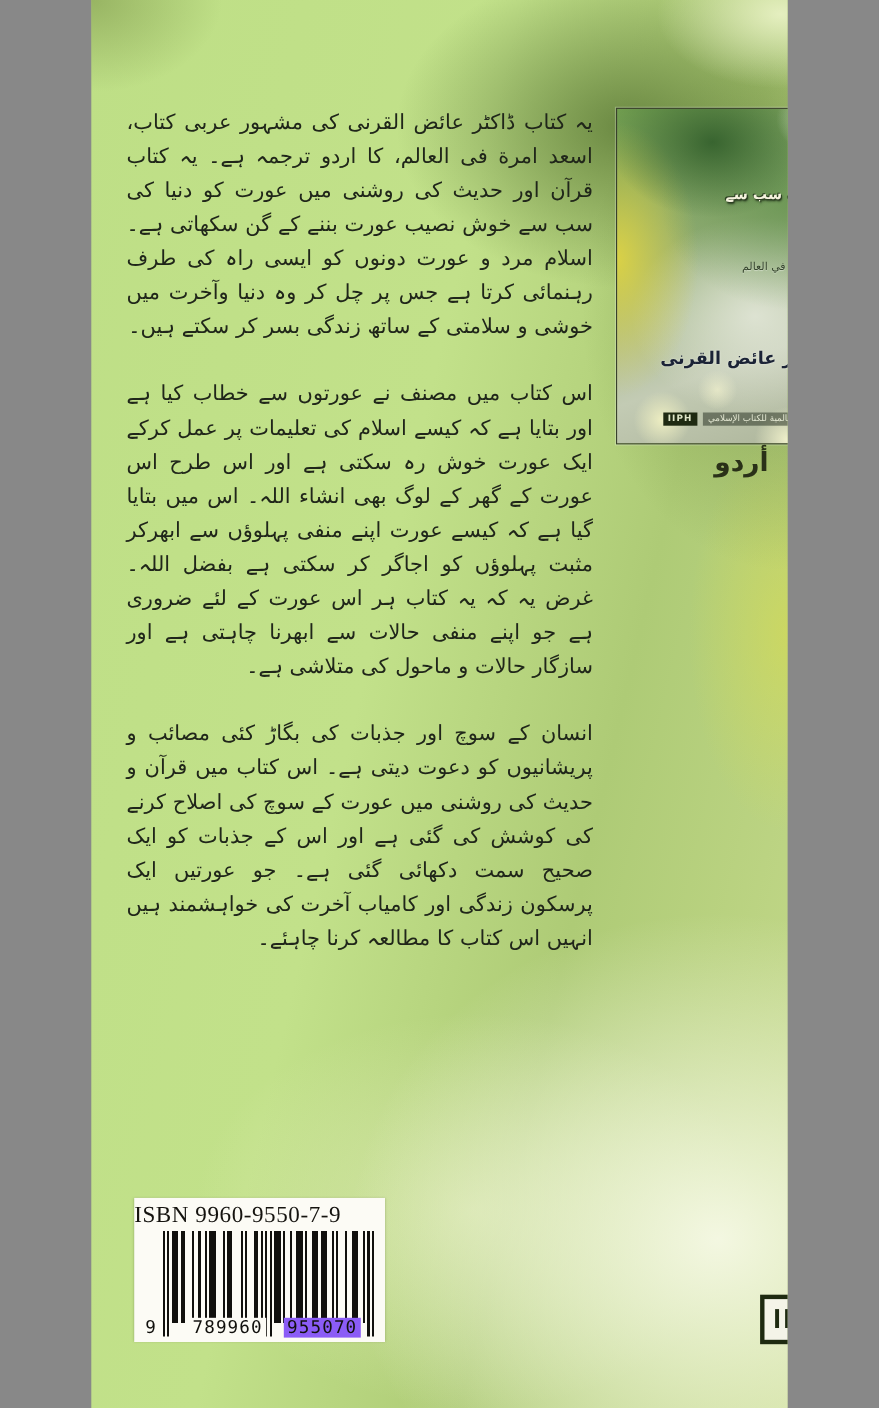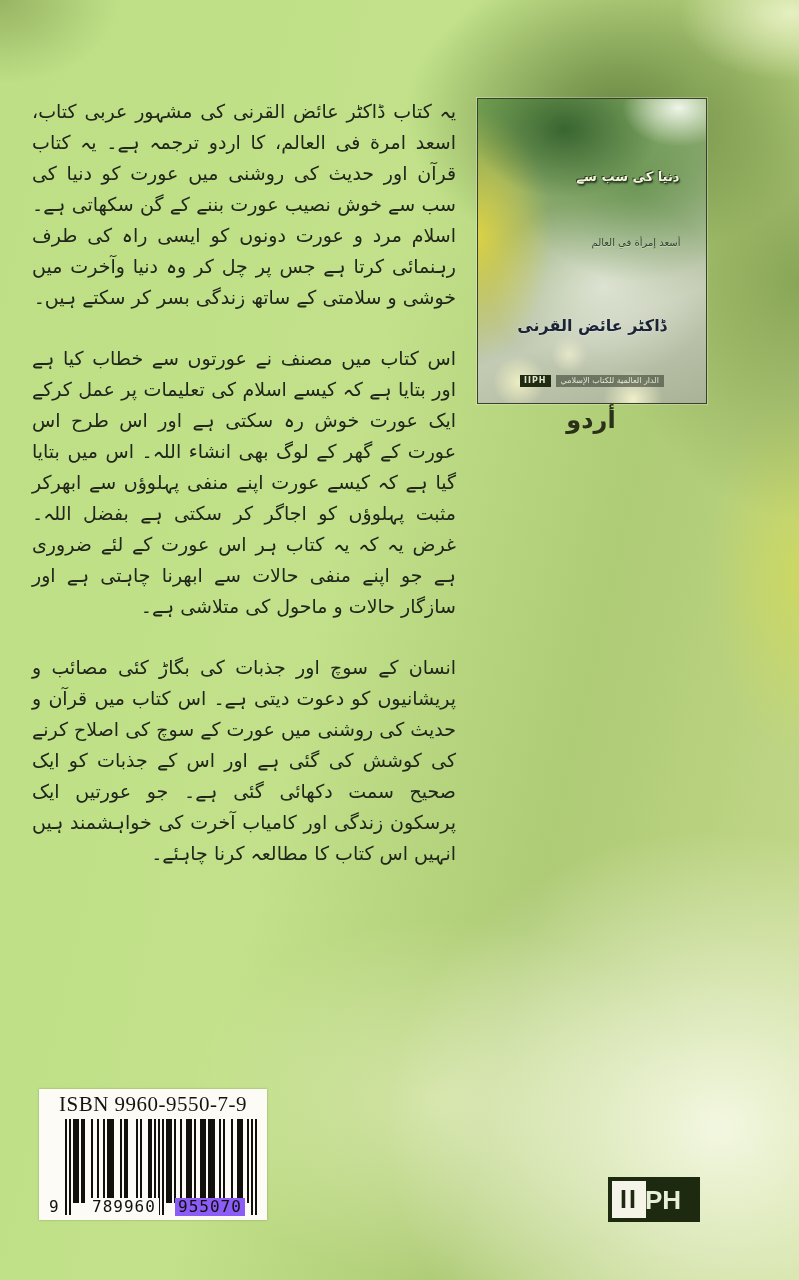--- a/index.html
+++ b/index.html
@@ -1,17 +1,17 @@
 <!DOCTYPE html>
 <html lang="en"><head>
 <meta charset="utf-8">
 <style>
   html,body{margin:0;padding:0;background:#888;}
   .page{
-    position:relative;width:799px;height:1280px;margin:0 auto;overflow:hidden;
+    position:relative;width:633px;height:1280px;margin:0 auto;overflow:hidden;
     font-family:"DejaVu Sans",sans-serif;
     background:
       radial-gradient(ellipse 170px 120px at 0% 0%, rgba(120,145,70,.55), rgba(120,145,70,0) 70%),
       radial-gradient(ellipse 150px 90px at 99% 1%, rgba(235,243,200,.9), rgba(235,243,200,0) 75%),
       radial-gradient(ellipse 300px 210px at 77% 9%, rgba(80,110,45,.75), rgba(80,110,45,0) 70%),
       radial-gradient(ellipse 260px 330px at 100% 22%, rgba(100,130,55,.55), rgba(100,130,55,0) 72%),
       radial-gradient(ellipse 120px 240px at 100% 45%, rgba(218,220,75,.55), rgba(218,220,75,0) 75%),
       radial-gradient(ellipse 430px 380px at 90% 88%, rgba(246,249,230,.95), rgba(246,249,230,0) 78%),
       radial-gradient(ellipse 340px 240px at 55% 86%, rgba(236,243,200,.55), rgba(236,243,200,0) 75%),
       linear-gradient(103deg,#bedf86 0%,#c2e18a 42%,#aecb76 68%,#c6da8c 100%);
@@ -63,21 +63,21 @@
   .lang-label{
     position:absolute;left:477px;top:406px;width:228px;text-align:center;
     direction:rtl;font-size:24px;font-weight:bold;color:#2a3118;
   }
   
   .isbn-panel{
     position:absolute;left:39px;top:1089px;width:228px;height:131px;
     background:#fcfbf5;box-shadow:0 0 2px rgba(90,110,60,.5);
   }
   .isbn-label{
-    margin-top:3px;text-align:center;color:#15130f;
+    margin-top:3px;color:#15130f;
     font-family:"Liberation Serif",serif;font-size:21px;letter-spacing:.5px;white-space:nowrap;
   }
   .barcode-wrap{position:relative;width:208px;height:96px;margin:2px auto 0;}
   .barcode-wrap svg{position:absolute;right:0;top:0;width:192px;height:96px;fill:#11100d;}
   .bc-digit{
     position:absolute;bottom:-1px;font-family:"DejaVu Sans Mono",monospace;
     font-size:16px;color:#11100d;line-height:18px;
   }
   .bc-first{left:0;background:transparent;}
   .bc-g1{left:40px;background:#fcfbf5;padding:0 3px;letter-spacing:1px;}

